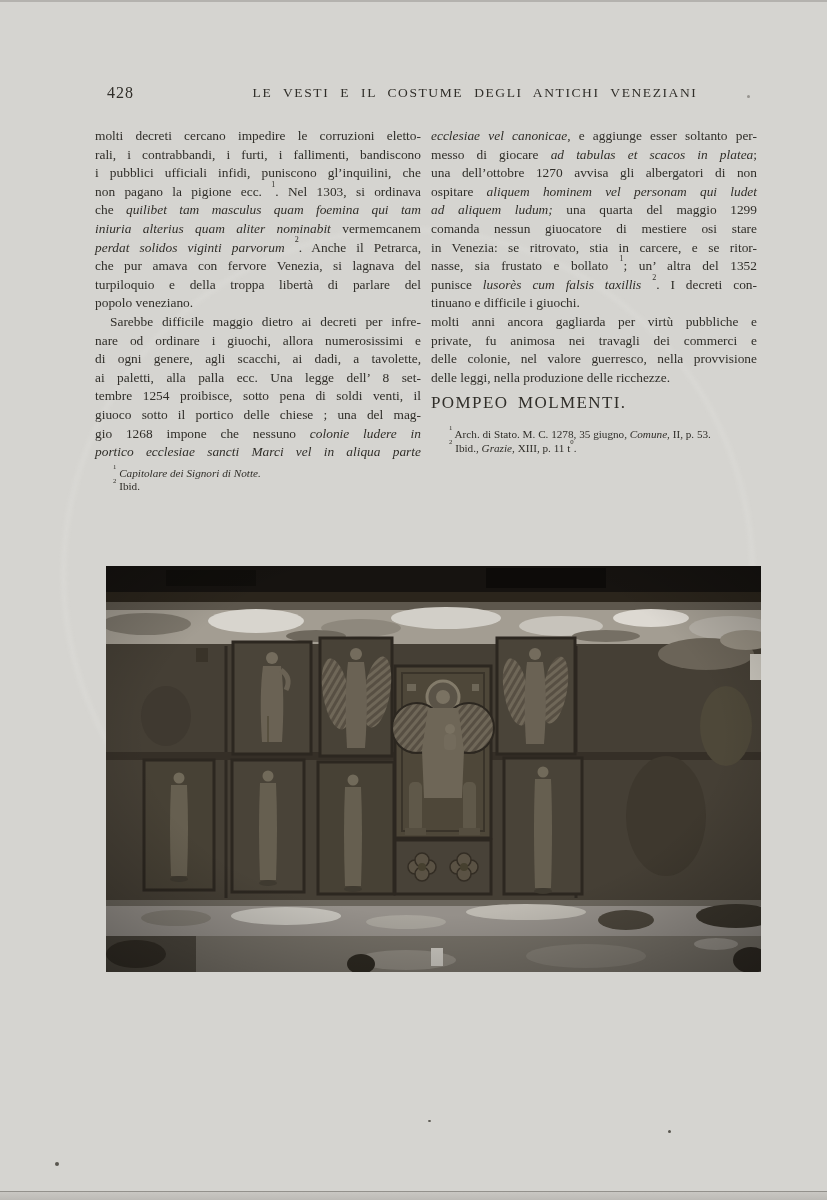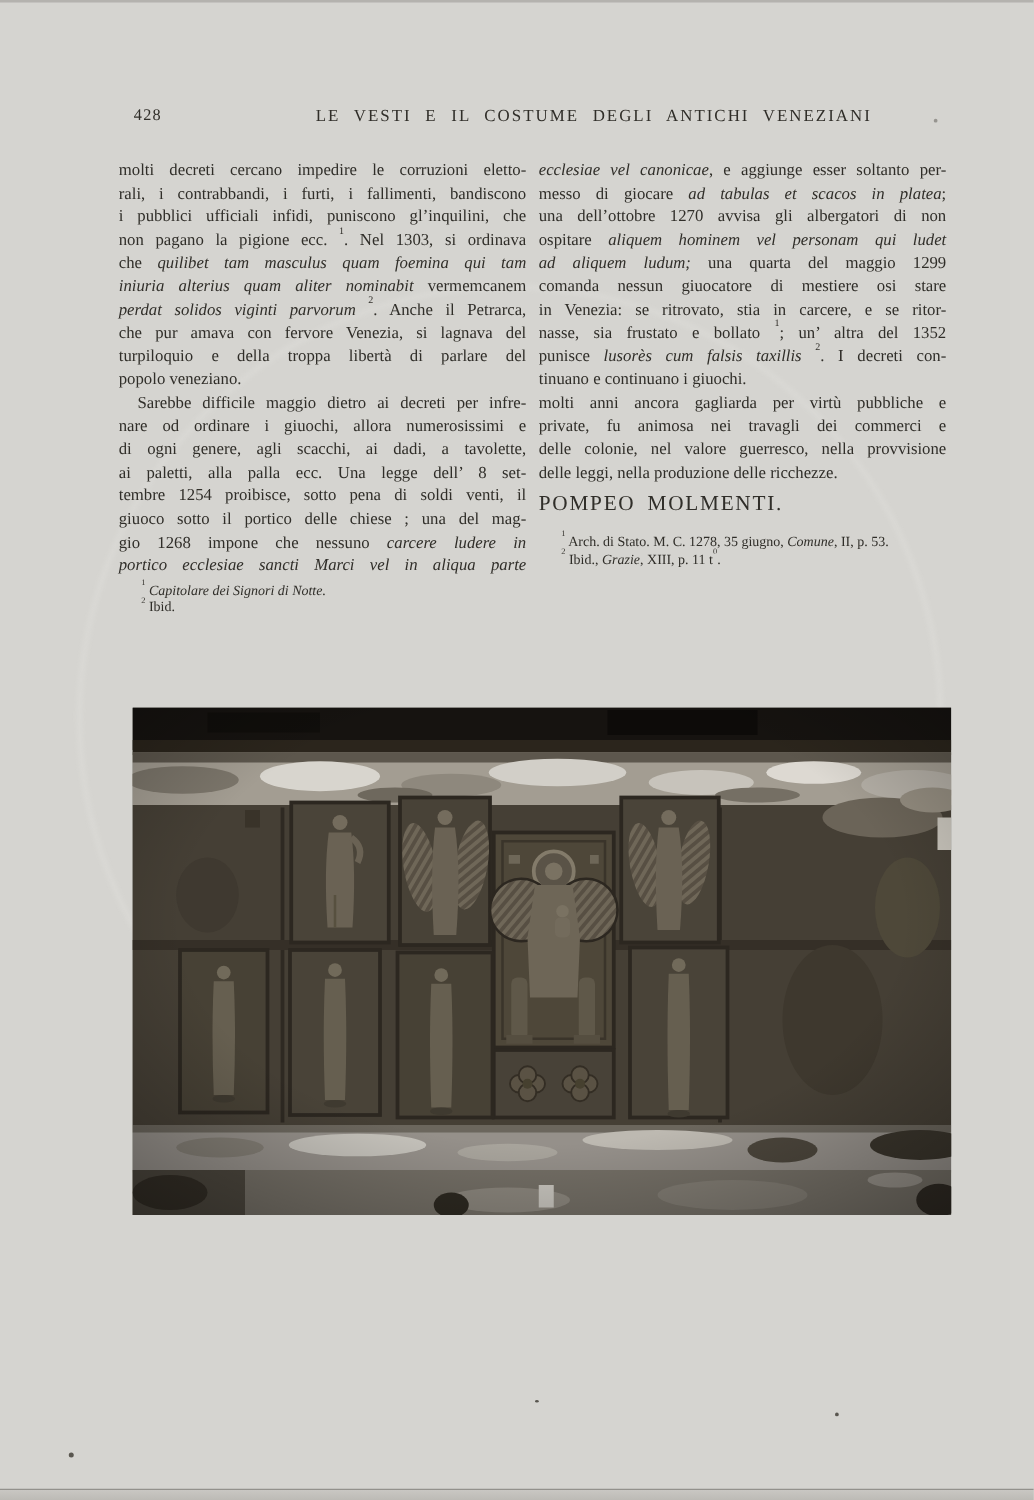--- a/index.html
+++ b/index.html
@@ -9,21 +9,21 @@
     font-family:"Liberation Serif","DejaVu Serif",serif;
     color:#302e29;
   }
   .page{position:absolute;inset:0;}
   .top-edge{position:absolute;top:0;left:0;width:100%;height:2px;background:rgba(62,60,56,.22);}
   .bottom-edge{position:absolute;top:1191px;left:0;width:100%;height:9px;
     background:linear-gradient(180deg,#c9c7c3,#bbb9b4);border-top:1px solid #93918c;}
   .watermark{position:absolute;left:62px;top:228px;width:686px;height:686px;border-radius:50%;
     border:3px solid rgba(243,243,238,.55);filter:blur(2px);opacity:.4;z-index:1;pointer-events:none;}
   .pagehead{position:absolute;top:0;left:0;width:100%;z-index:3;}
-  .pagenum{position:absolute;left:107px;top:84px;font-size:13px;letter-spacing:1px;}
+  .pagenum{position:absolute;left:107px;top:84px;font-size:16px;letter-spacing:1px;}
   .runtitle{position:absolute;left:150px;top:85px;width:650px;text-align:center;
     font-size:13.5px;letter-spacing:1.6px;word-spacing:6px;white-space:nowrap;}
   .col{position:absolute;top:127px;width:326px;font-size:13.4px;line-height:18.6px;z-index:3;}
   .col-left{left:95px;}
   .col-right{left:431px;}
   .tline{text-align:justify;text-align-last:justify;}
   .tline.lastline{text-align-last:left;}
   .tline.ind{text-indent:15px;}
   .it{font-style:italic;}
   sup{font-size:.6em;line-height:0;position:relative;top:-.45em;}
@@ -66,41 +66,41 @@
         <div class="tline"><span>turpiloquio e della troppa libertà di parlare del</span></div>
         <div class="tline lastline"><span>popolo veneziano.</span></div>
       </div>
     <div class="para">
         <div class="tline ind"><span>Sarebbe difficile maggio dietro ai decreti per infre-</span></div>
         <div class="tline"><span>nare od ordinare i giuochi, allora numerosissimi e</span></div>
         <div class="tline"><span>di ogni genere, agli scacchi, ai dadi, a tavolette,</span></div>
         <div class="tline"><span>ai paletti, alla palla ecc. Una legge dell’ 8 set-</span></div>
         <div class="tline"><span>tembre 1254 proibisce, sotto pena di soldi venti, il</span></div>
         <div class="tline"><span>giuoco sotto il portico delle chiese ; una del mag-</span></div>
-        <div class="tline"><span>gio 1268 impone che nessuno </span><span class="it">carcere ludere in</span></div>
+        <div class="tline"><span>gio 1268 impone che nessuno </span><span class="it">colonie ludere in</span></div>
         <div class="tline"><span class="it">portico ecclesiae sancti Marci vel in aliqua parte</span></div>
       </div>
     <div class="footnotes">
         <div class="tline lastline"><sup>1</sup><span> </span><span class="it">Capitolare dei Signori di Notte.</span></div>
         <div class="tline lastline"><sup>2</sup><span> Ibid.</span></div>
       </div>
   </section>
 
   <section class="col col-right">
     <div class="para">
         <div class="tline"><span class="it">ecclesiae vel canonicae</span><span>, e aggiunge esser soltanto per-</span></div>
         <div class="tline"><span>messo di giocare </span><span class="it">ad tabulas et scacos in platea</span><span>;</span></div>
         <div class="tline"><span>una dell’ottobre 1270 avvisa gli albergatori di non</span></div>
         <div class="tline"><span>ospitare </span><span class="it">aliquem hominem vel personam qui ludet</span></div>
         <div class="tline"><span class="it">ad aliquem ludum;</span><span> una quarta del maggio 1299</span></div>
         <div class="tline"><span>comanda nessun giuocatore di mestiere osi stare</span></div>
         <div class="tline"><span>in Venezia: se ritrovato, stia in carcere, e se ritor-</span></div>
         <div class="tline"><span>nasse, sia frustato e bollato </span><sup>1</sup><span>; un’ altra del 1352</span></div>
         <div class="tline"><span>punisce </span><span class="it">lusorès cum falsis taxillis </span><sup>2</sup><span>. I decreti con-</span></div>
-        <div class="tline lastline"><span>tinuano e continuano i giuochi.</span></div>
+        <div class="tline lastline"><span>tinuano e difficile i giuochi.</span></div>
       </div>
     <div class="para">
         <div class="tline"><span>molti anni ancora gagliarda per virtù pubbliche e</span></div>
         <div class="tline"><span>private, fu animosa nei travagli dei commerci e</span></div>
         <div class="tline"><span>delle colonie, nel valore guerresco, nella provvisione</span></div>
         <div class="tline lastline"><span>delle leggi, nella produzione delle ricchezze.</span></div>
       </div>
     <div class="signature">POMPEO MOLMENTI.</div>
     <div class="footnotes">
         <div class="tline lastline"><sup>1</sup><span> Arch. di Stato. M. C. 1278, 35 giugno, </span><span class="it">Comune</span><span>, II, p. 53.</span></div>

